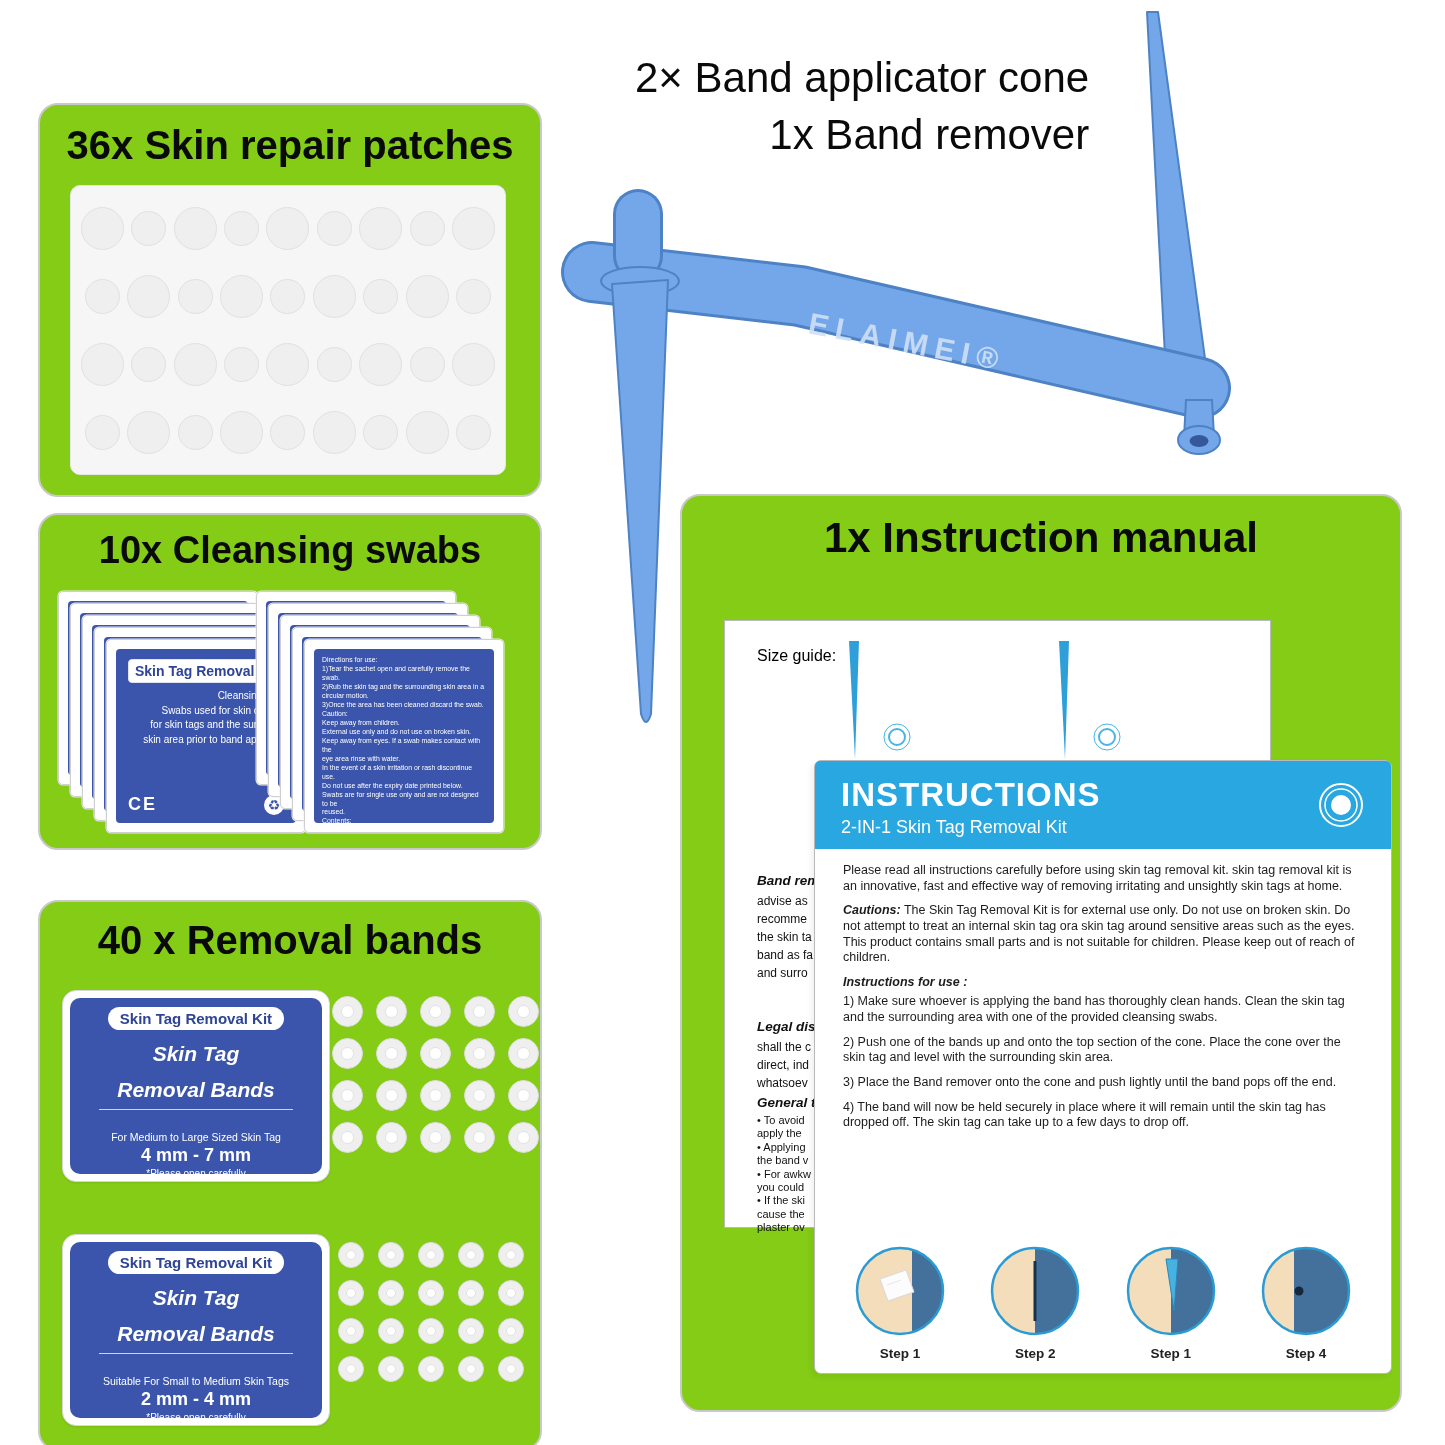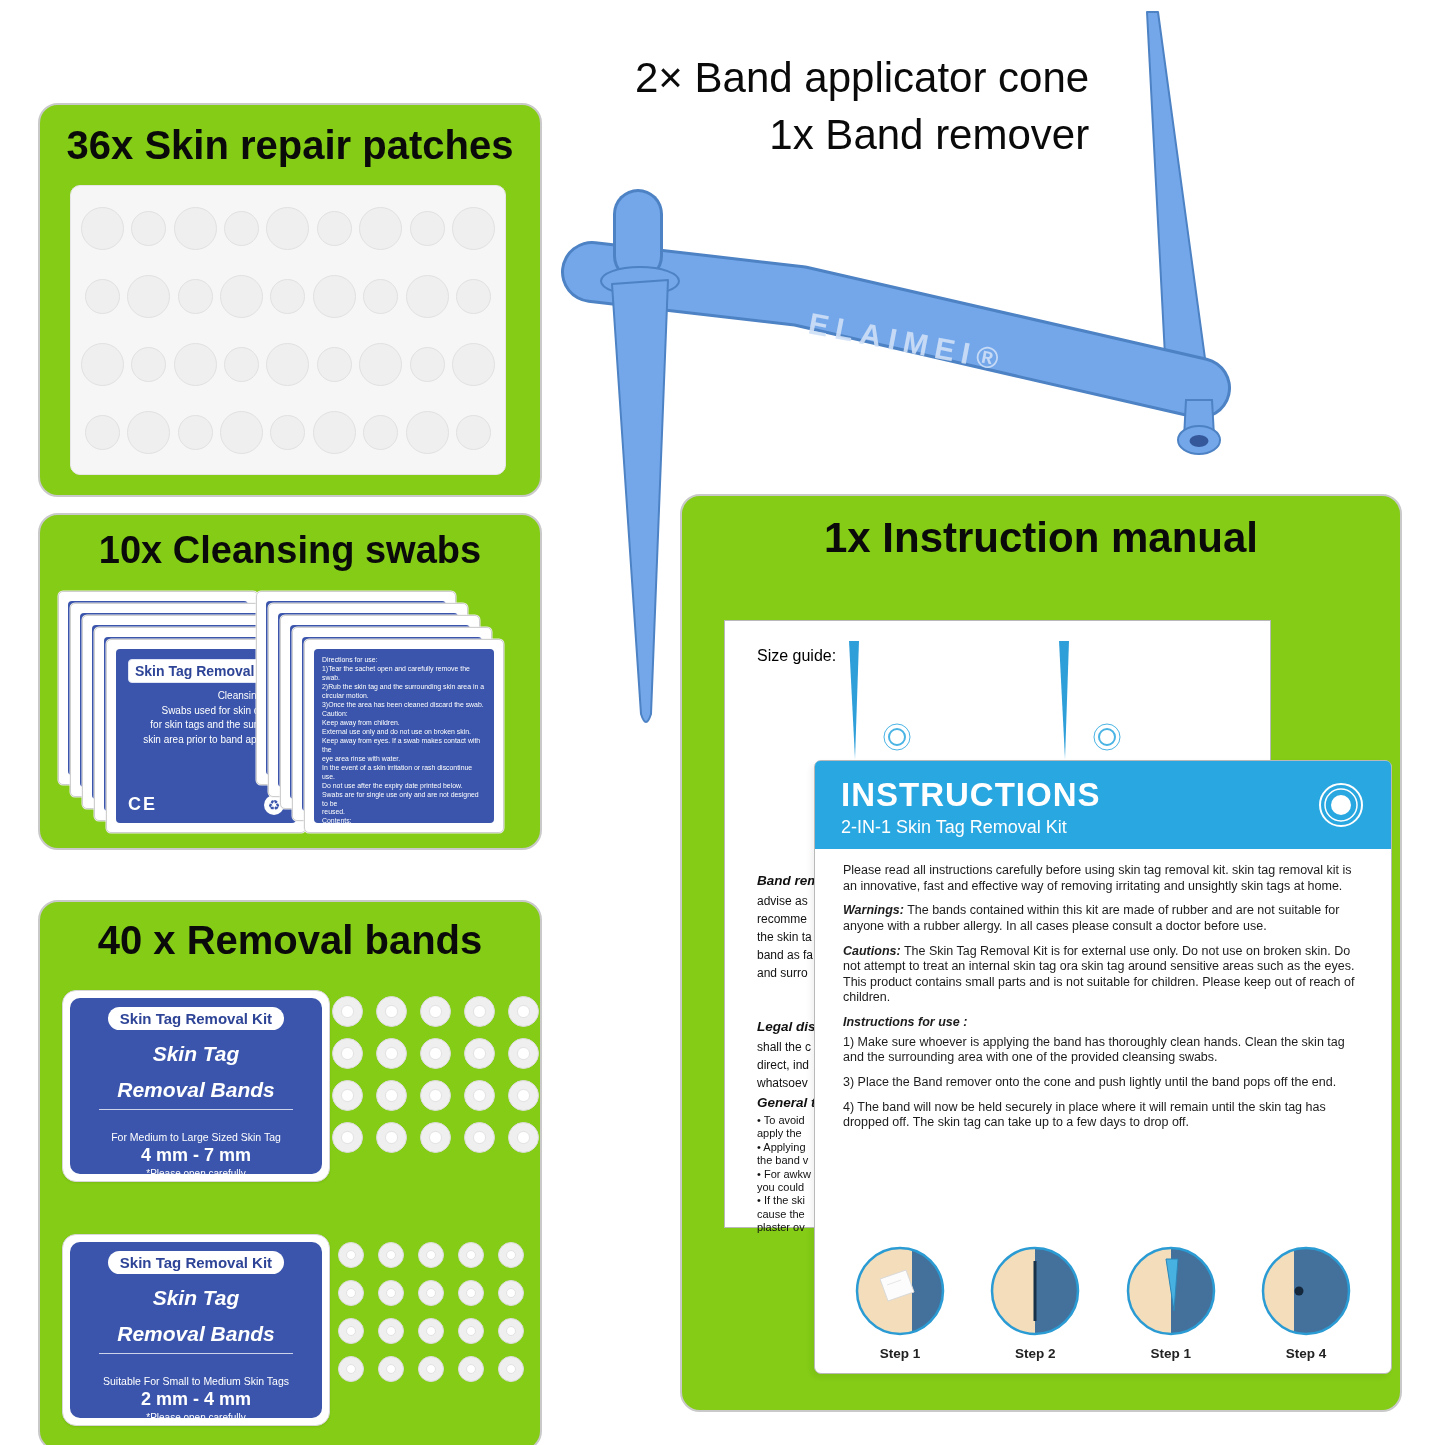--- a/index.html
+++ b/index.html
@@ -344,24 +344,24 @@
       <div class="fs-title">INSTRUCTIONS</div>
       <div class="fs-sub">2-IN-1 Skin Tag Removal Kit</div>
       <svg class="fs-target" width="48" height="48" viewBox="0 0 48 48">
         <circle cx="24" cy="24" r="21" fill="none" stroke="#fff" stroke-width="2"></circle>
         <circle cx="24" cy="24" r="16" fill="none" stroke="#fff" stroke-width="1.5"></circle>
         <circle cx="24" cy="24" r="10" fill="#fff"></circle>
       </svg>
     </div>
     <div class="fs-body">
       <p>Please read all instructions carefully before using skin tag removal kit. skin tag removal kit is an innovative, fast and effective way of removing irritating and unsightly skin tags at home.</p>
-      <p><span class="lead">Warnings:</span><span> The bands contained within this kit are made of rubber and are not suitable for anyone with a rubber allergy. In all cases please consult a doctor before use.</span></p>
       <p><span class="lead">Cautions:</span><span> The Skin Tag Removal Kit is for external use only. Do not use on broken skin. Do not attempt to treat an internal skin tag ora skin tag around sensitive areas such as the eyes. This product contains small parts and is not suitable for children. Please keep out of reach of children.</span></p>
       <p class="lead" style="margin-bottom:4px;">Instructions for use :</p>
       <p class="fs-step-line">1) Make sure whoever is applying the band has thoroughly clean hands. Clean the skin tag and the surrounding area with one of the provided cleansing swabs.</p>
+      <p class="fs-step-line">2) Push one of the bands up and onto the top section of the cone. Place the cone over the skin tag and level with the surrounding skin area.</p>
       <p class="fs-step-line">3) Place the Band remover onto the cone and push lightly until the band pops off the end.</p>
       <p class="fs-step-line">4) The band will now be held securely in place where it will remain until the skin tag has dropped off. The skin tag can take up to a few days to drop off.</p>
     </div>
 
     <div class="fs-steps">
       <div class="step">
         <svg width="92" height="92" viewBox="0 0 92 92">
           <defs>
               <clipPath id="cp1">
                 <circle cx="46" cy="46" r="43"></circle>

